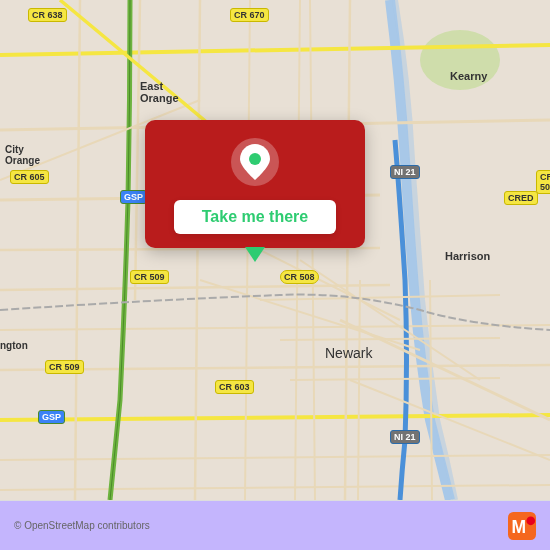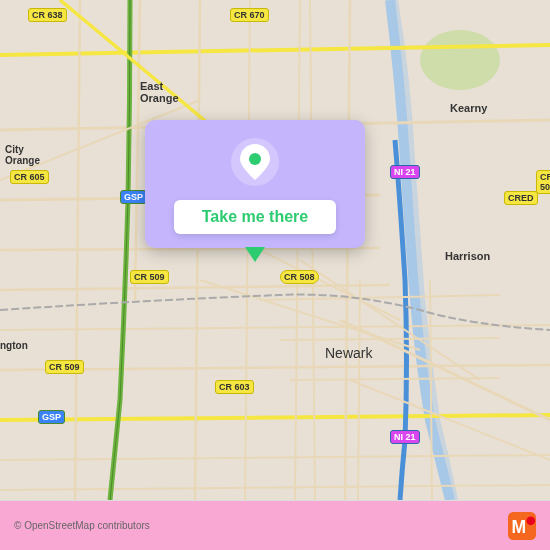--- a/index.html
+++ b/index.html
@@ -27,21 +27,21 @@
       position: absolute;
       top: 0; left: 0;
     }
 
     
     #popup-card {
       position: absolute;
       top: 120px;
       left: 145px;
       width: 220px;
-      background: #c4b5fd;
+      background: #b91c1c;
       border-radius: 10px;
       display: flex;
       flex-direction: column;
       align-items: center;
       padding: 18px 20px 14px;
       box-shadow: 0 4px 16px rgba(0,0,0,0.25);
       z-index: 10;
     }
 
     #popup-card::after {
@@ -77,21 +77,21 @@
       font-weight: bold;
       cursor: pointer;
       margin-top: 4px;
       box-shadow: 0 2px 6px rgba(0,0,0,0.12);
     }
 
     
     #bottom-bar {
       width: 550px;
       height: 50px;
-      background: #f9a8d4;
+      background: #c4b5fd;
       display: flex;
       align-items: center;
       justify-content: space-between;
       padding: 0 14px;
       border-top: 1px solid #ddd;
       position: absolute;
       bottom: 0; left: 0;
     }
 
     #bottom-bar-left {
@@ -145,21 +145,21 @@
       color: #333;
     }
 
     .road-badge.green {
       background: #3b82f6;
       border-color: #4a8a28;
       color: white;
     }
 
     .road-badge.blue {
-      background: #d946ef;
+      background: #737373;
       border-color: #2a6baa;
       color: white;
     }
   </style>
 </head>
 <body>
 
 <div id="map-container">
 
   <svg id="map-svg" viewBox="0 0 550 500" xmlns="http://www.w3.org/2000/svg">
@@ -221,21 +221,21 @@
   <div class="road-badge yellow" style="top:360px;left:45px;">CR 509</div>
   <div class="road-badge yellow" style="top:380px;left:215px;">CR 603</div>
   <div class="road-badge green" style="top:190px;left:120px;">GSP</div>
   <div class="road-badge green" style="top:410px;left:38px;">GSP</div>
   <div class="road-badge blue" style="top:165px;left:390px;">NI 21</div>
   <div class="road-badge blue" style="top:430px;left:390px;">NI 21</div>
   <div class="road-badge yellow" style="top:191px;left:504px;">CRED</div>
 
   <div style="position:absolute;top:80px;left:140px;font-size:11px;font-weight:bold;color:#333;pointer-events:none;">East<br>Orange</div>
   <div style="position:absolute;top:100px;left:5px;font-size:10px;font-weight:bold;color:#333;pointer-events:none;margin-top:44px;">City<br>Orange</div>
-  <div style="position:absolute;top:70px;left:450px;font-size:11px;font-weight:bold;color:#333;pointer-events:none;margin-top:32px;">Kearny</div>
+  <div style="position:absolute;top:70px;left:450px;font-size:11px;font-weight:bold;color:#333;pointer-events:none;">Kearny</div>
   <div style="position:absolute;top:250px;left:445px;font-size:11px;font-weight:bold;color:#333;pointer-events:none;">Harrison</div>
   <div style="position:absolute;top:345px;left:325px;font-size:14px;font-weight:normal;color:#333;pointer-events:none;">Newark</div>
   <div style="position:absolute;top:340px;left:0px;font-size:10px;font-weight:bold;color:#333;pointer-events:none;">ngton</div>
 
   <div id="popup-card">
     <div id="location-icon-wrapper">
 
       <svg width="30" height="36" viewBox="0 0 30 36">
         <path d="M15 0 C6.7 0 0 6.7 0 15 C0 23 15 36 15 36 C15 36 30 23 30 15 C30 6.7 23.3 0 15 0Z" fill="white"></path>
         <circle cx="15" cy="15" r="6" fill="#2ecc71"></circle>

